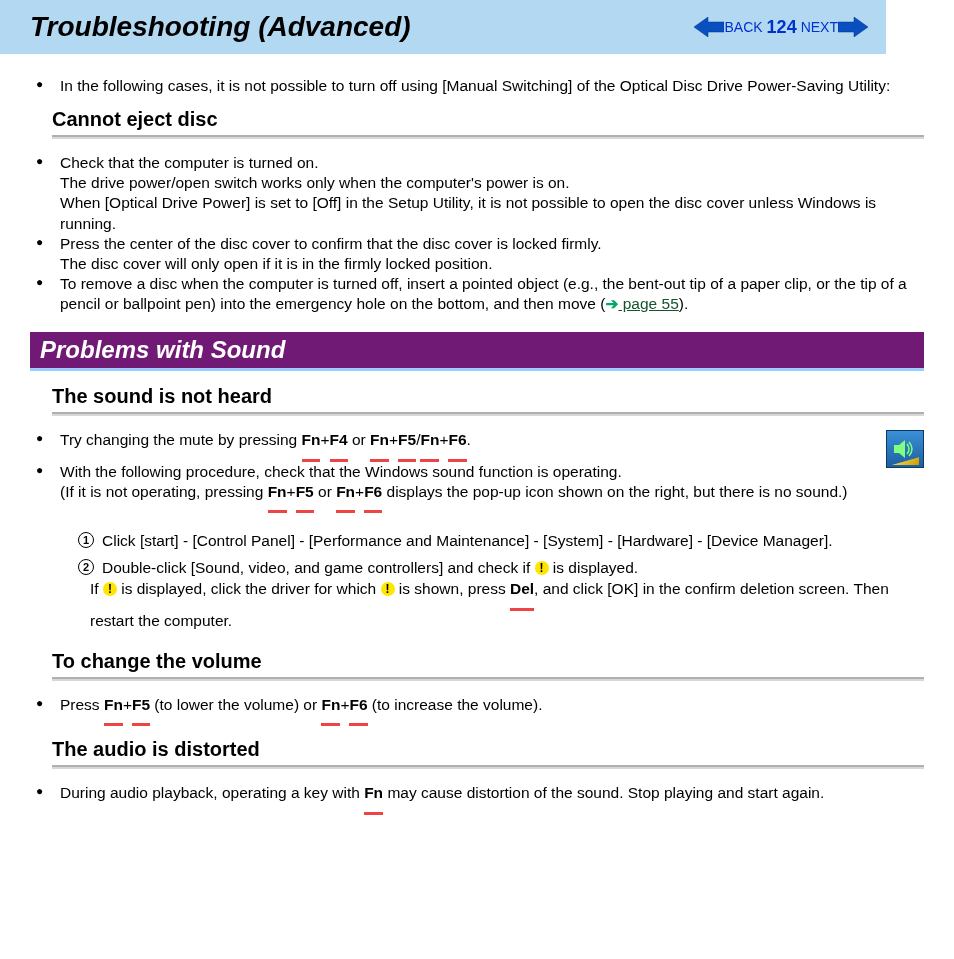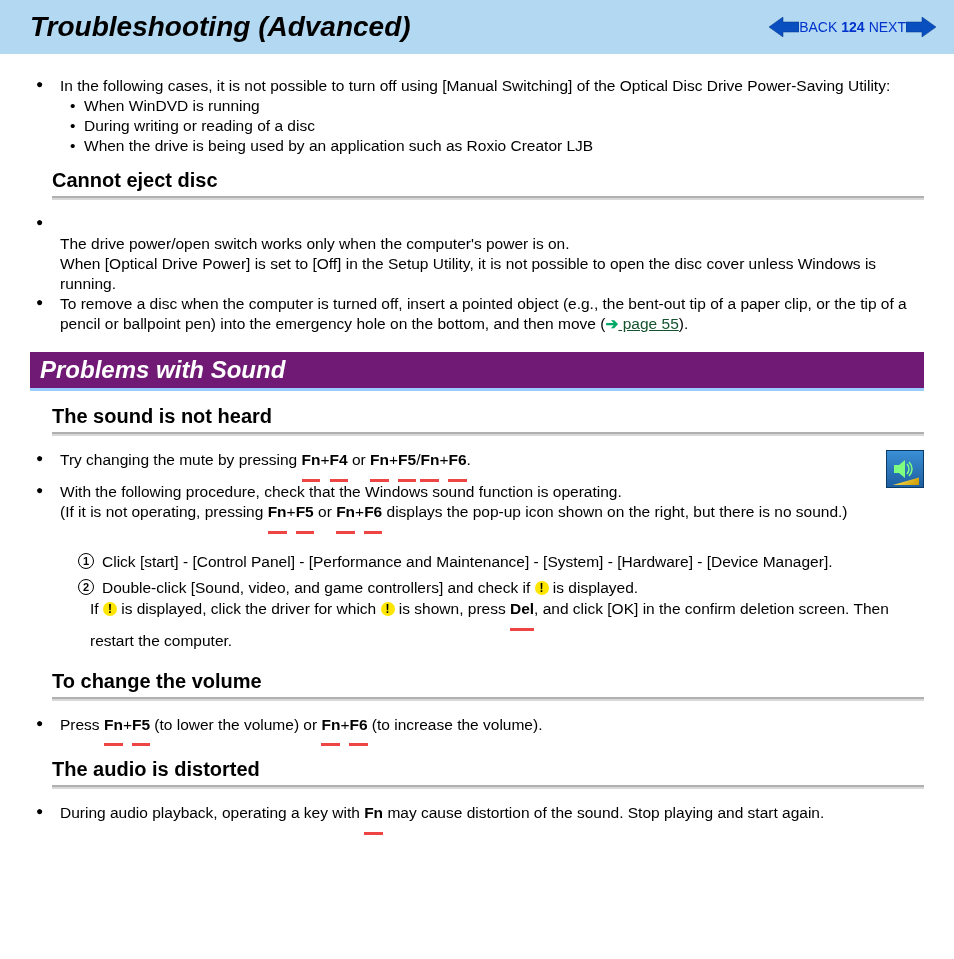--- a/index.html
+++ b/index.html
@@ -11,21 +11,21 @@
     background: #fff;
     width: 954px;
   }
   .header {
     background: #b3d9f2;
     height: 54px;
     padding: 0 18px 0 30px;
     display: flex;
     align-items: center;
     justify-content: space-between;
-    width: 954px;
+    width: 886px;
   }
   .page-title {
     font-size: 28px;
     font-weight: bold;
     font-style: italic;
     color: #000;
   }
   .nav-controls {
     display: flex;
     align-items: center;
@@ -34,21 +34,21 @@
     width: 30px;
     height: 20px;
   }
   .nav-text {
     color: #0033cc;
     font-size: 14px;
     font-weight: normal;
   }
   .page-num {
     color: #0033cc;
-    font-size: 14px;
+    font-size: 18px;
     font-weight: bold;
     margin: 4px 4px;
   }
   .content {
     padding: 22px 30px 30px 30px;
   }
   ul.bullet {
     margin: 0 0 12px 0;
     padding-left: 18px;
     list-style: none;
@@ -200,37 +200,36 @@
       <polygon points="30,10 16,0 16,5 0,5 0,15 16,15 16,20" fill="#0a4fbf" stroke="#003388" stroke-width="0.5"></polygon>
     </svg>
   </div>
 </div>
 
 <div class="content">
 
   <ul class="bullet">
     <li>
       <span>In the following cases, it is not possible to turn off using [Manual Switching] of the Optical Disc Drive Power-Saving Utility:</span>
-      <ul class="dash">
-        <li>When WinDVD is running</li>
-        <li>During writing or reading of a disc</li>
-        <li>When the drive is being used by an application such as Roxio Creator LJB</li>
-      </ul>
     </li>
   </ul>
 
 
   <div class="h3">Cannot eject disc</div>
   <div class="gray-rule"></div>
 
   <ul class="bullet">
     <li>
-      <br>
+      <span>Check that the computer is turned on.</span><br>
       <span>The drive power/open switch works only when the computer's power is on.</span><br>
       <span>When [Optical Drive Power] is set to [Off] in the Setup Utility, it is not possible to open the disc cover unless Windows is running.</span>
+    </li>
+    <li>
+      <span>Press the center of the disc cover to confirm that the disc cover is locked firmly.</span><br>
+      <span>The disc cover will only open if it is in the firmly locked position.</span>
     </li>
     <li>
       <span>To remove a disc when the computer is turned off, insert a pointed object (e.g., the bent-out tip of a paper clip, or the tip of a pencil or ballpoint pen) into the emergency hole on the bottom, and then move (</span><span class="arrow-green">➔</span><span class="link-green"> page 55</span><span>).</span>
     </li>
   </ul>
 
   <div class="section-banner">Problems with Sound</div>
 
   <div class="h3">The sound is not heard</div>
   <div class="gray-rule"></div>

